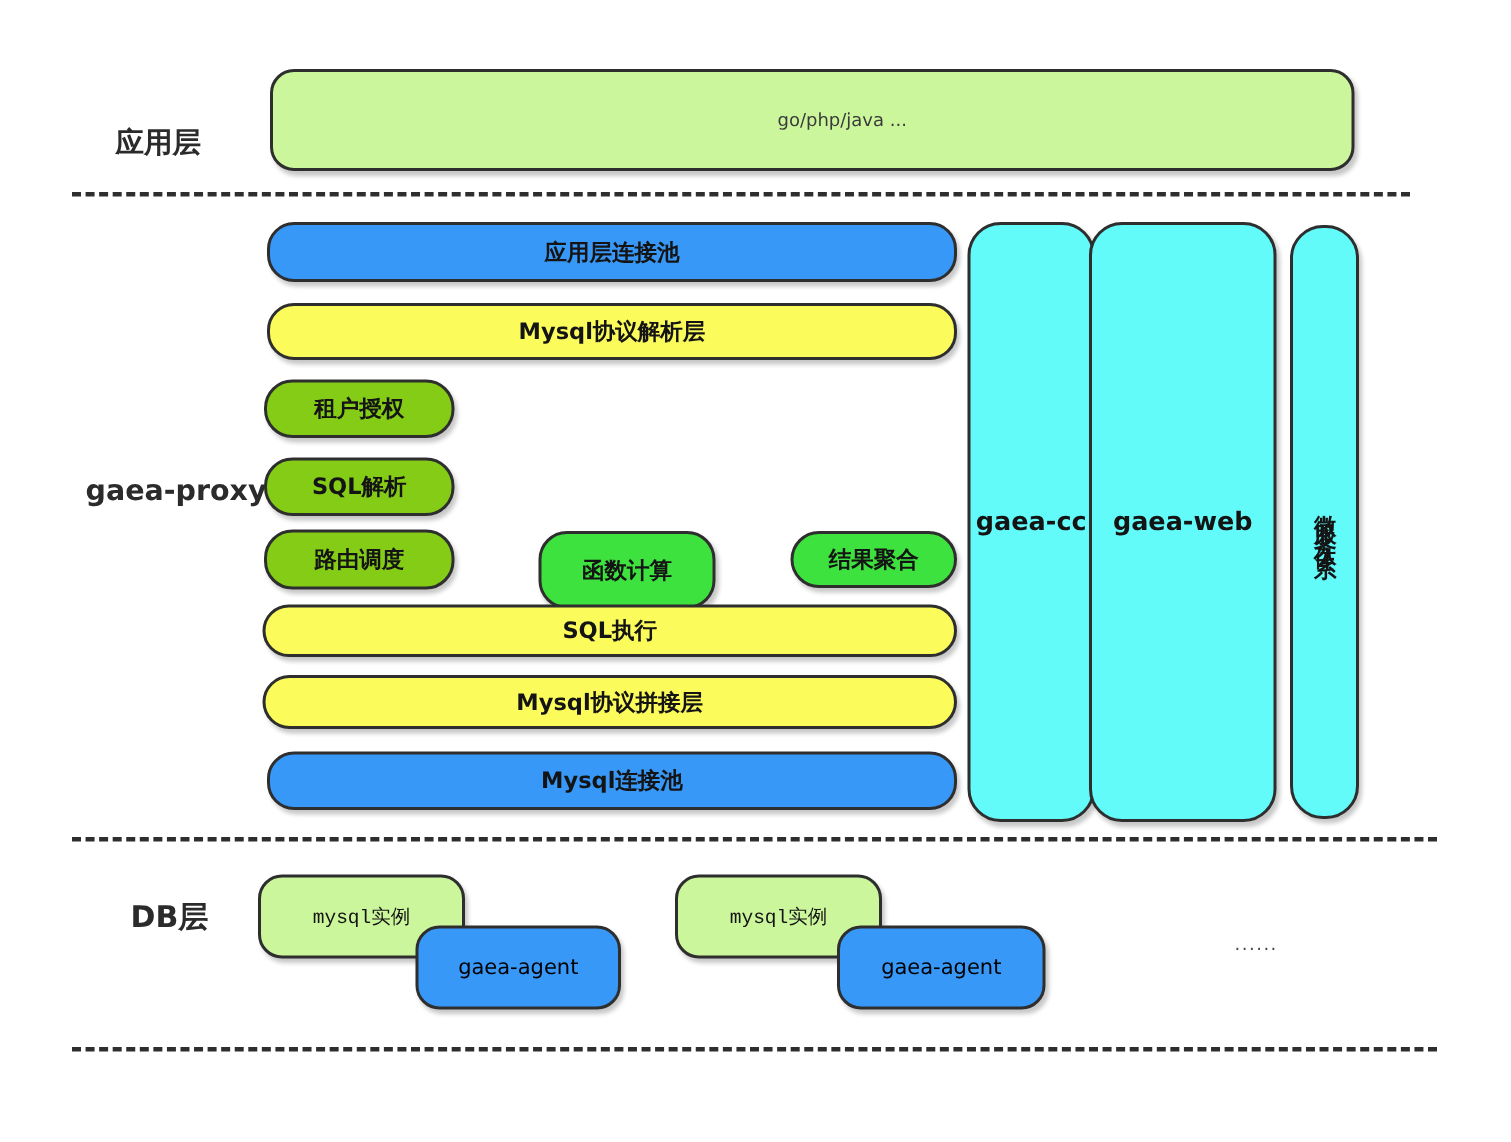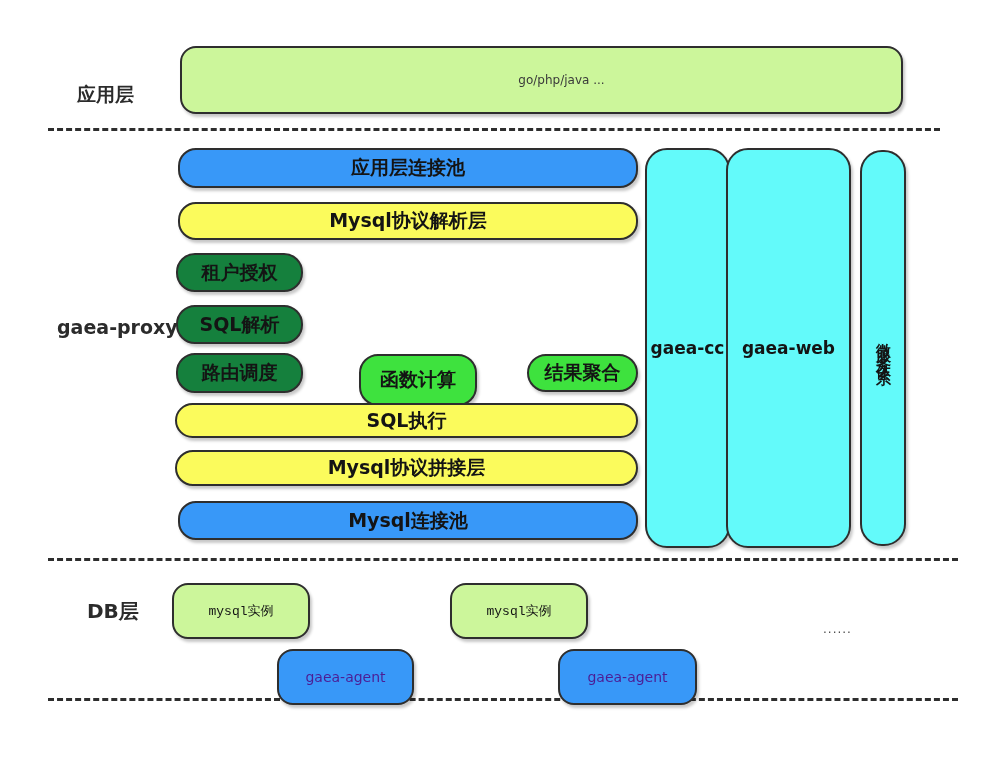--- a/index.html
+++ b/index.html
@@ -12,37 +12,37 @@
     overflow:hidden;
   }
   .box{
     position:absolute;
     border:2px solid #2e2e2e;
     box-sizing:border-box;
     display:flex;
     align-items:center;
     justify-content:center;
     font-weight:bold;
-    font-size:19px;
+    font-size:15px;
     color:#141414;
     box-shadow:2px 3px 3px rgba(0,0,0,0.22);
   }
   .c-lightgreen{background:#CCF69B;}
   .c-blue{background:#3898F8;}
   .c-yellow{background:#FBFB5C;}
-  .c-pink{background:#15803d;}
+  .c-pink{background:#84cc16;}
   .c-green{background:#3EE23E;}
   .c-cyan{background:#63FAFA;}
   .bar{border-radius:18px;}
   .chip{border-radius:19px;}
   .column{border-radius:22px;font-size:17px;}
   .top-box{border-radius:16px;font-weight:normal;font-size:12px;color:#3a3a3a;padding-left:40px;}
   .db-box{border-radius:16px;font-weight:normal;}
   .mysql-font{font-family:Liberation Mono, monospace;font-size:13px;}
-  .agent-font{font-size:14px;color:#4c1d95;margin-top:32px;}
+  .agent-font{font-size:14px;color:#000000;}
   .vertical{
     writing-mode:vertical-rl;
     text-orientation:upright;
     letter-spacing:7px;
     font-size:15px;
   }
   .section-label{
     position:absolute;
     font-weight:bold;
     font-size:19px;

